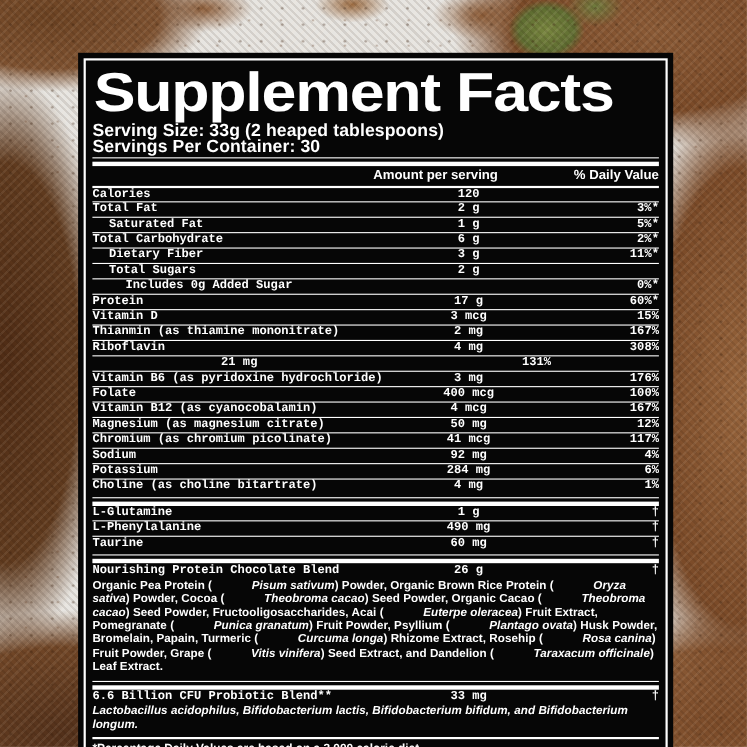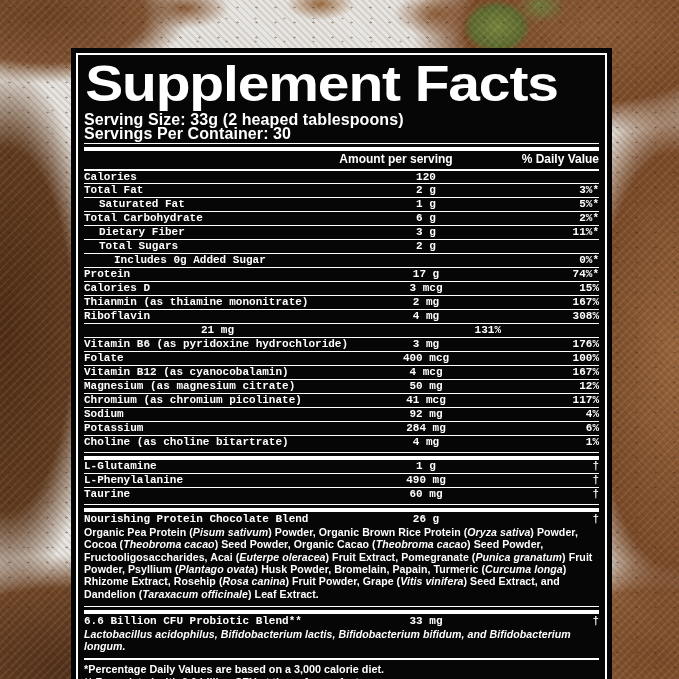--- a/index.html
+++ b/index.html
@@ -68,21 +68,21 @@
   .row .dv  { text-align:right; }
   .sep-thin { border-bottom:1.5px solid #fff; }
   .ind1 .name { padding-left:15px; }
   .ind2 .name { padding-left:30px; }
   .hdr { display:grid; grid-template-columns:1fr 150px 98px; font-size:12px; line-height:13px; padding:2px 0 2.5px; }
   .hdr .amt { text-align:center; transform:translateX(-30px); }
   .hdr .dv { text-align:right; }
   .blend-head { padding-top:1.6px; }
   .blend-desc { font-size:10.6px; line-height:12.4px; padding:0 0 3px; letter-spacing:0.05px; }
   .italic { font-style:italic; }
-  .blend-desc i { font-style:italic; }
+  .blend-desc i { font-style:italic;padding-left:36px; }
   .footnotes { font-size:10.8px; line-height:12.6px; padding-bottom:1px; }
 </style>
 </head>
 <body>
 
 <div class="bg"></div>
 <div class="grain"></div>
 
 <div class="label">
   <div class="inner">
@@ -141,25 +141,25 @@
 
         <div class="row ind2 sep-thin">
           <span class="name">Includes 0g Added Sugar</span>
           <span class="amt"></span>
           <span class="dv">0%*</span>
         </div>
 
         <div class="row sep-thin">
           <span class="name">Protein</span>
           <span class="amt">17 g</span>
-          <span class="dv">74%*</span>
-        </div>
-
-        <div class="row sep-thin">
-          <span class="name">Calories D</span>
+          <span class="dv">60%*</span>
+        </div>
+
+        <div class="row sep-thin">
+          <span class="name">Vitamin D</span>
           <span class="amt">3 mcg</span>
           <span class="dv">15%</span>
         </div>
 
         <div class="row sep-thin">
           <span class="name">Thianmin (as thiamine mononitrate)</span>
           <span class="amt">2 mg</span>
           <span class="dv">167%</span>
         </div>
 

